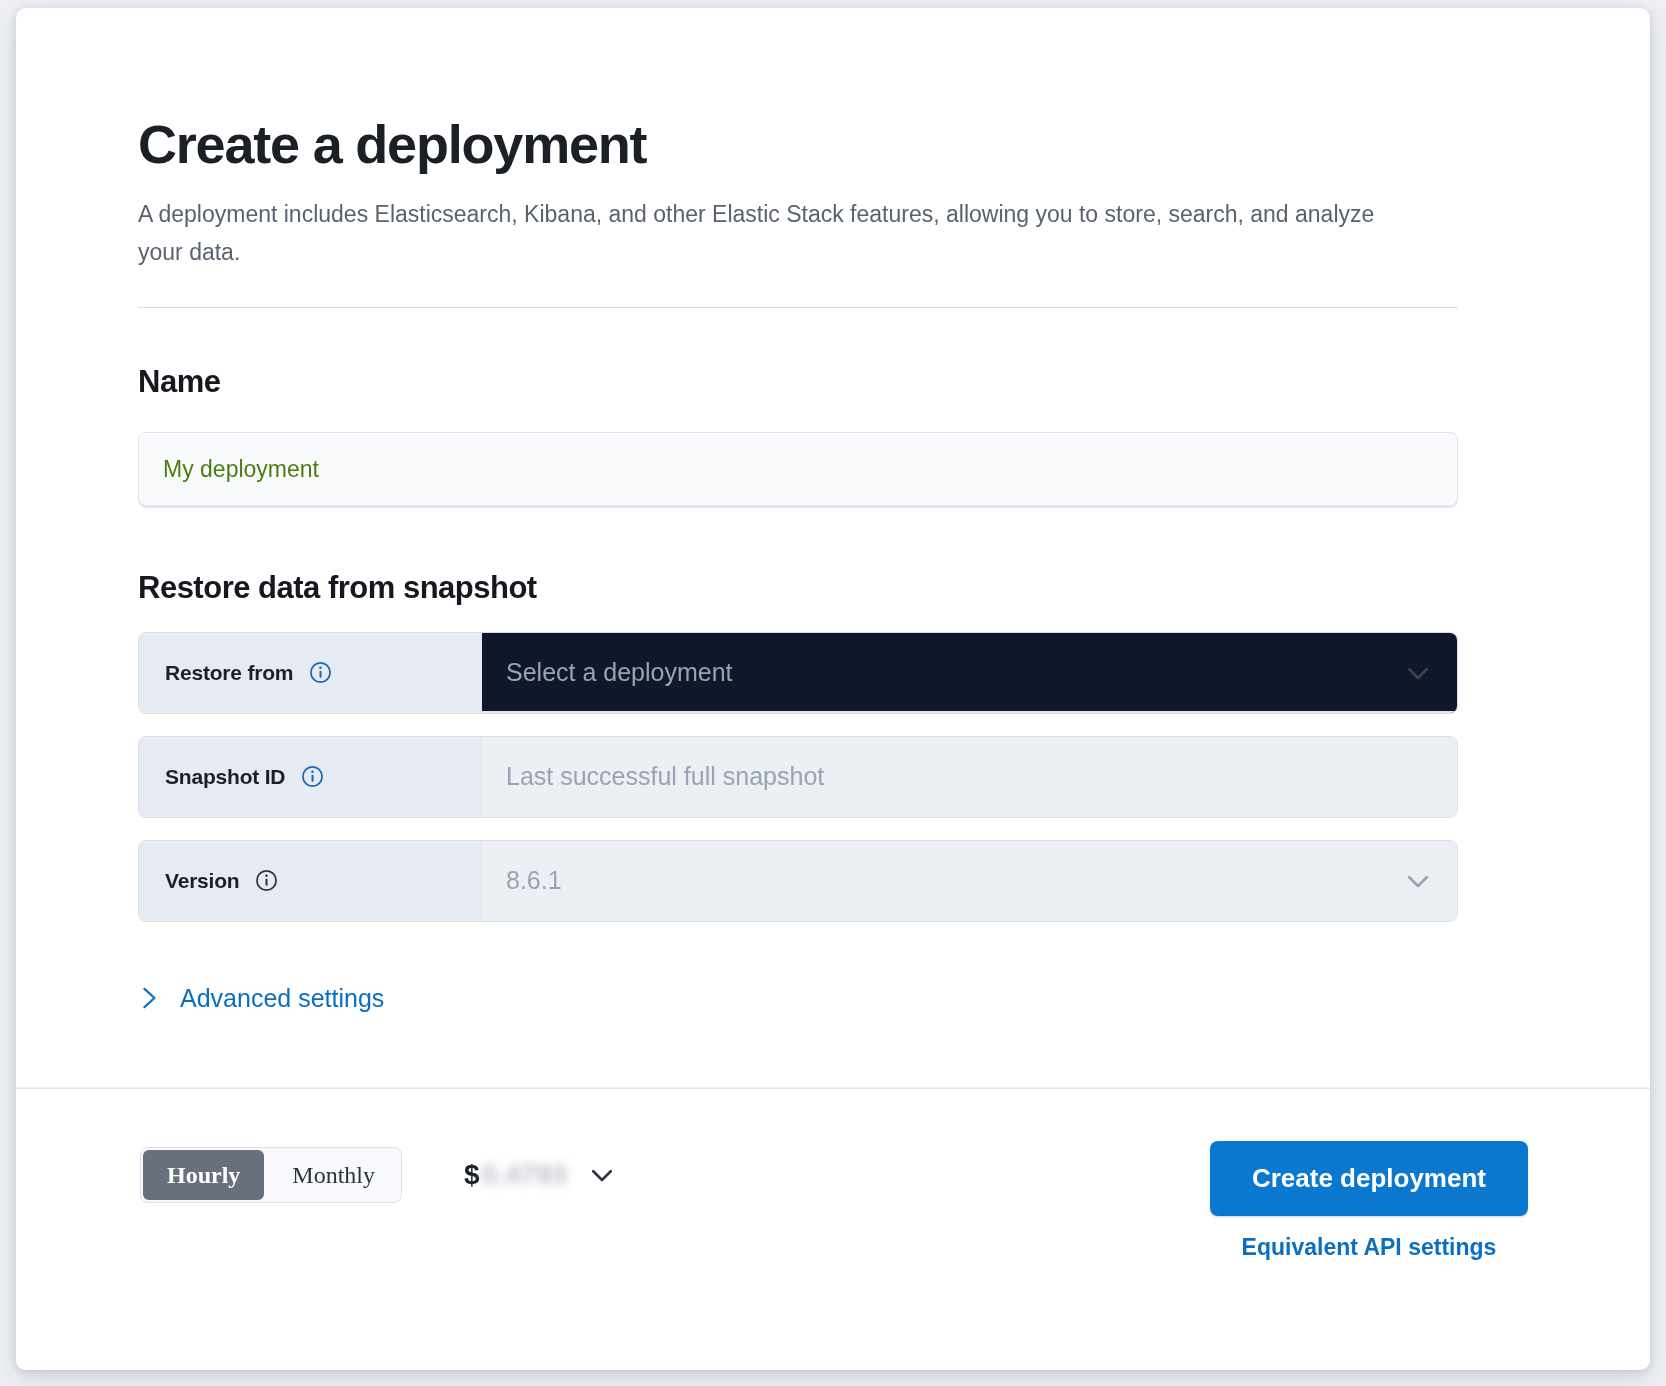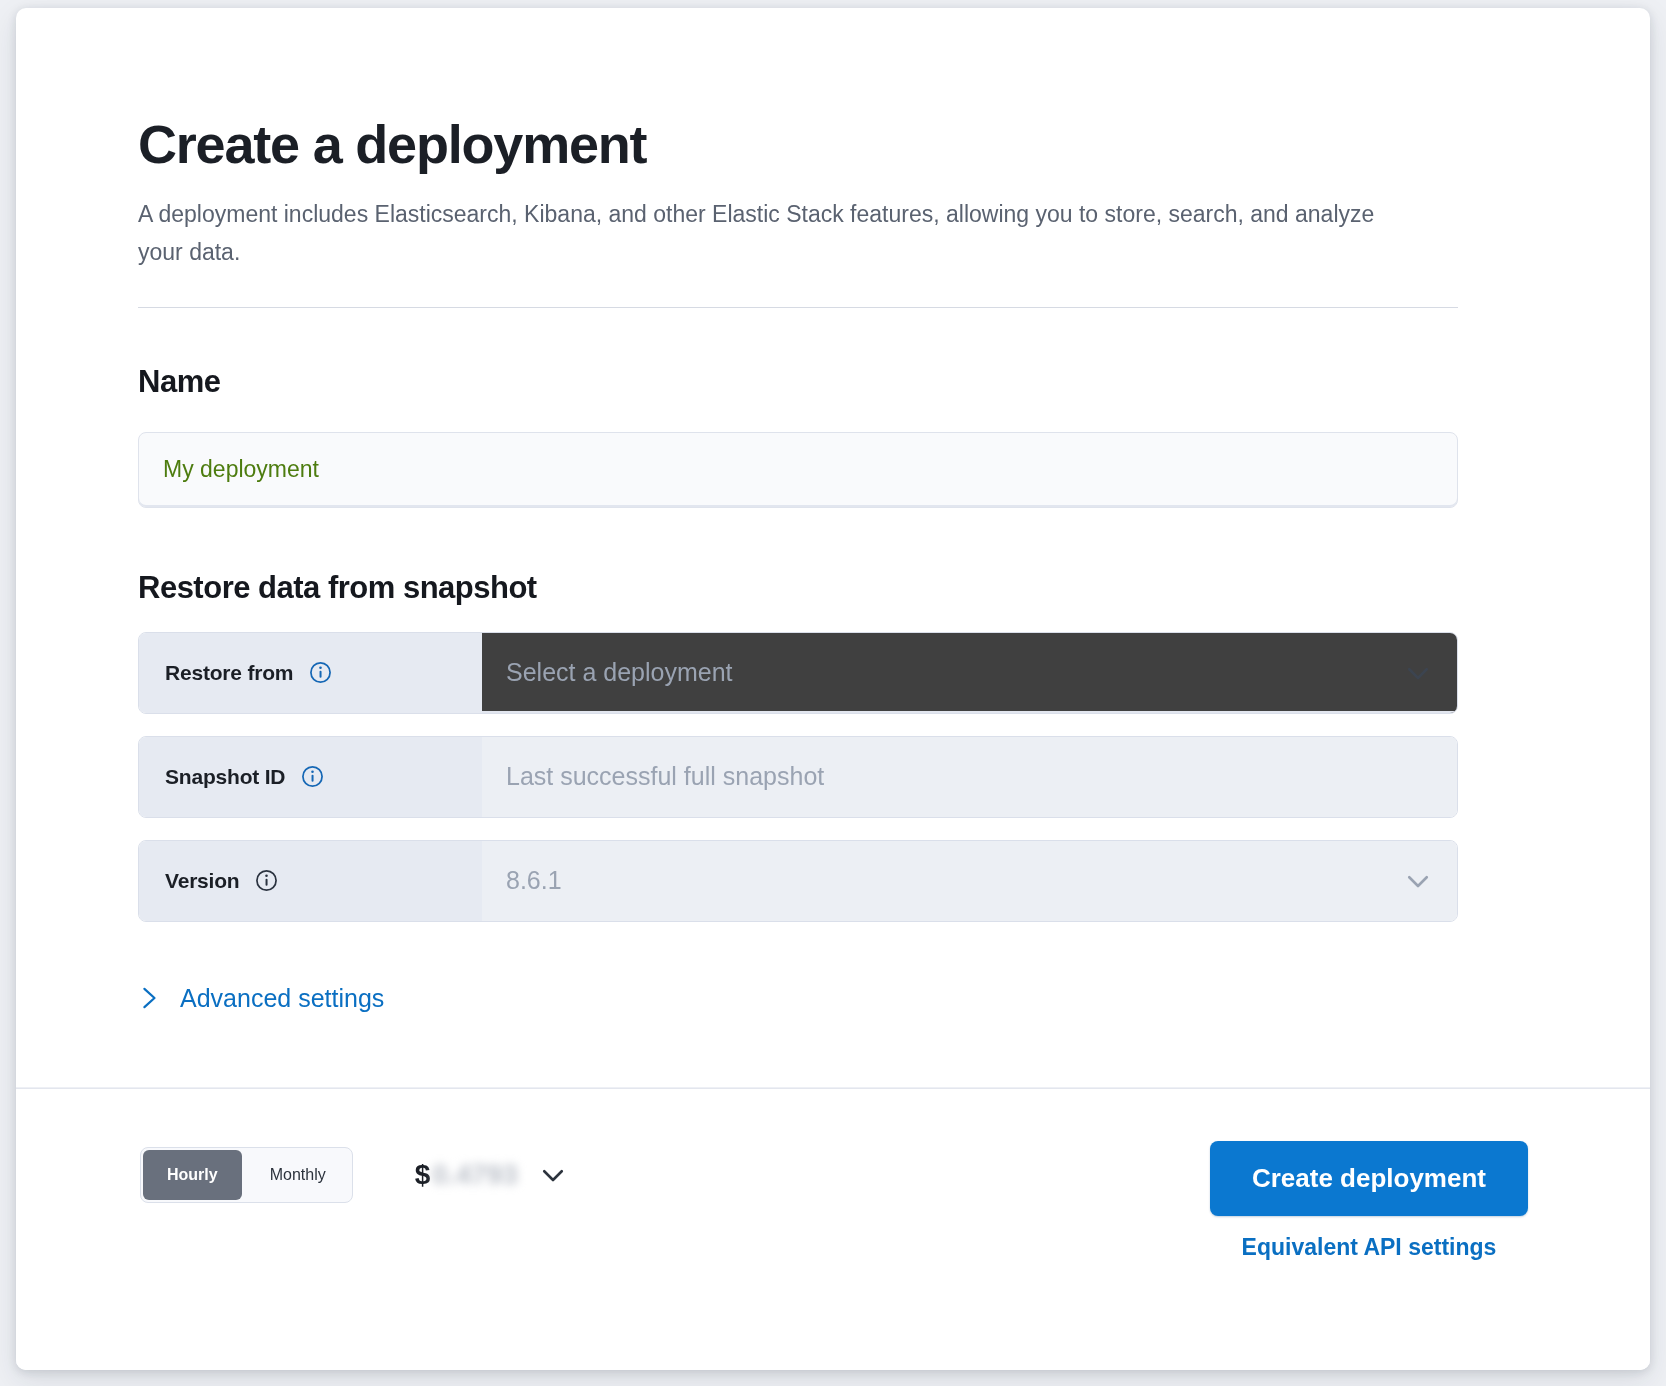--- a/index.html
+++ b/index.html
@@ -174,21 +174,21 @@
 
   .info-icon {
     width: 23px;
     height: 23px;
     flex: none;
     display: block;
   }
 
   .row-field {
     flex: 1 1 auto;
-    background: #404040;
+    background: #0f172a;
     display: flex;
     align-items: center;
     justify-content: space-between;
     padding: 0 24px 0 24px;
     box-shadow: inset 0 -2px 0 #e2e6ef;
   }
   .row-field .val {
     font-size: 25px;
     color: #4e5663;
   }
@@ -250,23 +250,24 @@
     background: #f8f9fc;
     border-radius: 8px;
     overflow: hidden;
     height: 56px;
   }
   .seg {
     display: flex;
     align-items: center;
     justify-content: center;
     padding: 0 26px;
-    font-size: 16px;
+    font-size: 24px;
     color: #2c333d;
     cursor: pointer;
+    font-family: Liberation Serif, serif;
   }
   .seg.active {
     background: #69707d;
     color: #ffffff;
     font-weight: 700;
     border-radius: 6px;
     margin: 2px;
     padding: 0 24px;
   }
 

